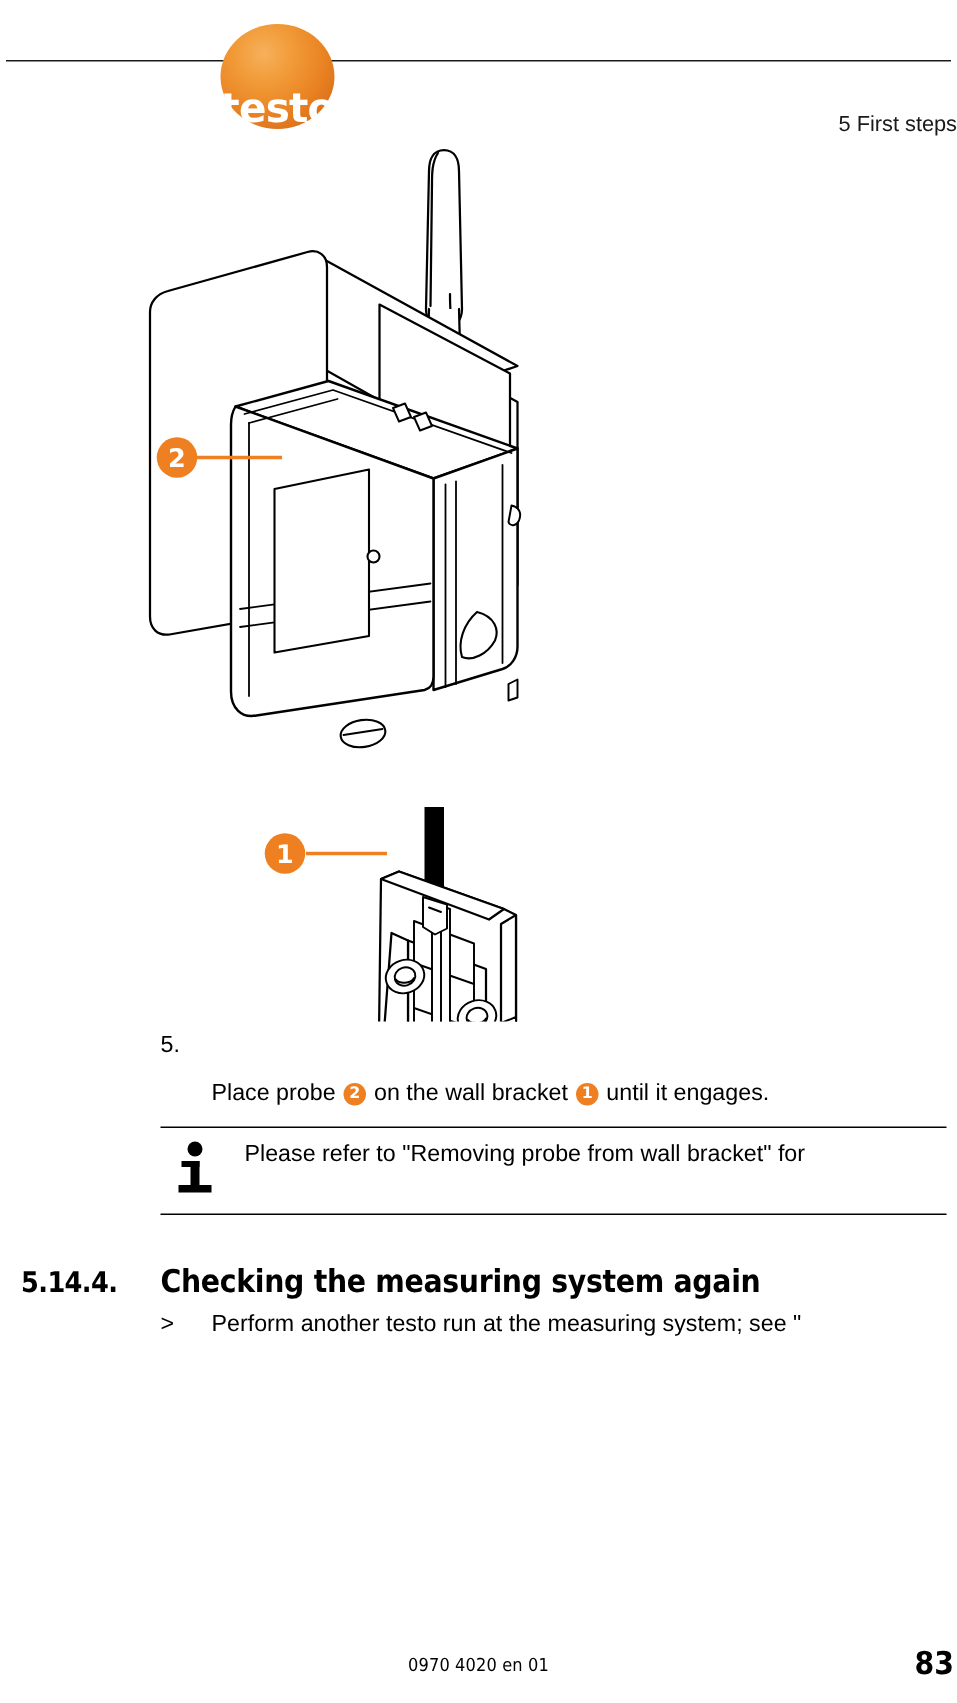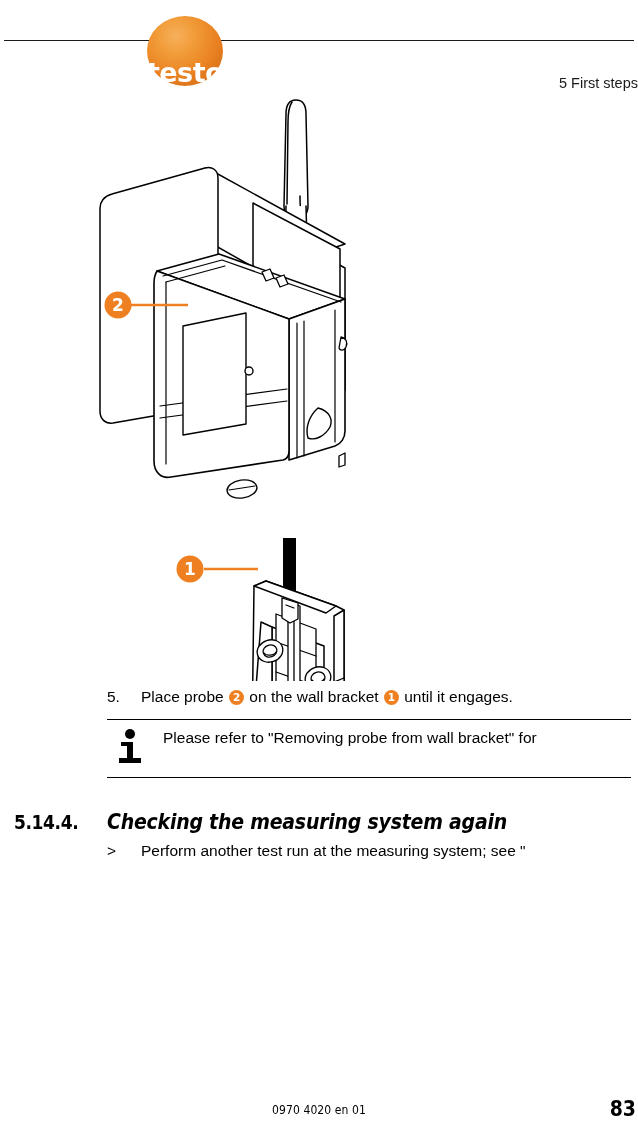--- a/index.html
+++ b/index.html
@@ -92,20 +92,21 @@
     line-height: 1.45;
   }
   .step-num {
     width: 34px;
     flex: 0 0 34px;
     font-size: 15.5px;
   }
   .step-text {
     flex: 1 1 auto;
     padding-right: 6px;
+    margin-top: 32px;
   }
 
   .badge {
     display: inline-block;
     width: 15px;
     height: 15px;
     border-radius: 50%;
     background: #ef8022;
     color: #ffffff;
     font-size: 10.5px;
@@ -188,21 +189,20 @@
     font-family: "DejaVu Sans Condensed", "Liberation Sans Narrow", "Liberation Sans", sans-serif;
     font-weight: bold;
     font-size: 19px;
     letter-spacing: -0.4px;
   }
   .section-title {
     font-family: "DejaVu Sans Condensed", "Liberation Sans Narrow", "Liberation Sans", sans-serif;
     font-weight: bold;
     font-size: 21px;
     letter-spacing: -0.2px;
-    font-style: italic;
   }
 
   .bullet-row {
     display: flex;
     align-items: flex-start;
     margin-top: 6px;
     padding-left: 107px;
     font-size: 15.5px;
     line-height: 1.45;
   }
@@ -421,21 +421,21 @@
     </div>
   </div>
 
   <div class="section">
     <div class="section-num">5.14.4.</div>
     <div class="section-title">Checking the measuring system again</div>
   </div>
 
   <div class="bullet-row">
     <div class="bullet-mark">&gt;</div>
-    <div class="bullet-text">Perform another test run at the measuring system; see "</div>
+    <div class="bullet-text">Perform another testo run at the measuring system; see "</div>
   </div>
 
 </div>
 
 <div class="footer">
   <div class="footer-doc">0970 4020 en 01</div>
   <div class="footer-page">83</div>
 </div>
 
 </body></html>

